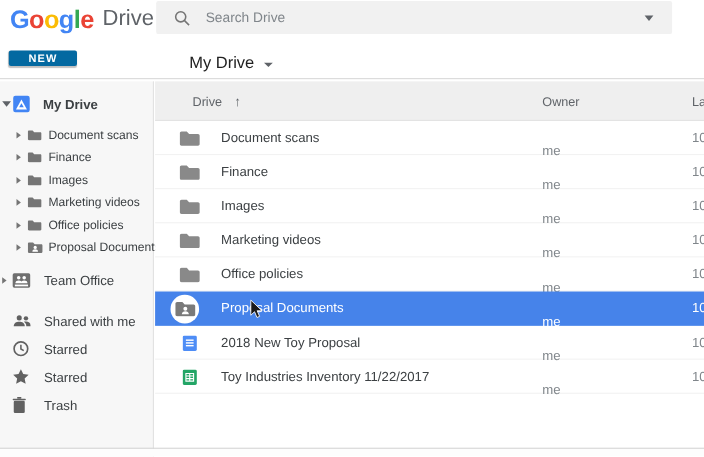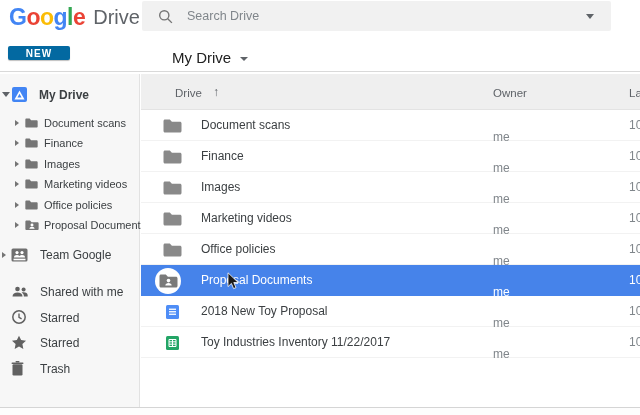--- a/index.html
+++ b/index.html
@@ -180,21 +180,21 @@
     <span class="tri-right"></span>
     <span class="sb-td-icon">
       <svg width="17" height="14" viewBox="0 0 17 14">
           <rect x="0.5" y="0.5" width="16" height="13" rx="1.5" fill="#6f6f6f"></rect>
           <circle cx="6" cy="4.6" r="1.6" fill="#fff"></circle>
           <circle cx="11" cy="4.6" r="1.6" fill="#fff"></circle>
           <path d="M3 9.4 c0-1.6 1.4-2.3 3-2.3 1 0 1.9 0.3 2.5 0.8 0.6-0.5 1.5-0.8 2.5-0.8 1.6 0 3 0.7 3 2.3 z" fill="#fff"></path>
           <rect x="2.5" y="10.7" width="12" height="1.6" fill="#fff"></rect>
         </svg>
     </span>
-    <span class="sb-td-label">Team Google</span>
+    <span class="sb-td-label">Team Office</span>
   </div>
   <div class="sb-lower">
       <div class="sb-item">
     <span class="sb-item-icon">
           <svg width="18" height="13" viewBox="0 0 18 13">
             <circle cx="6.5" cy="4" r="2.3" fill="#616161"></circle>
             <circle cx="12.6" cy="4.4" r="2" fill="#616161"></circle>
             <path d="M1.5 11.5 c0-2.6 2.2-3.9 5-3.9 s5 1.3 5 3.9 z" fill="#616161"></path>
             <path d="M12.9 11.5 c0-1.9-0.9-3.2-2.3-3.9 0.6-0.2 1.3-0.3 2-0.3 2.4 0 4.1 1.1 4.1 3.3 v0.9 z" fill="#616161"></path>
           </svg>

